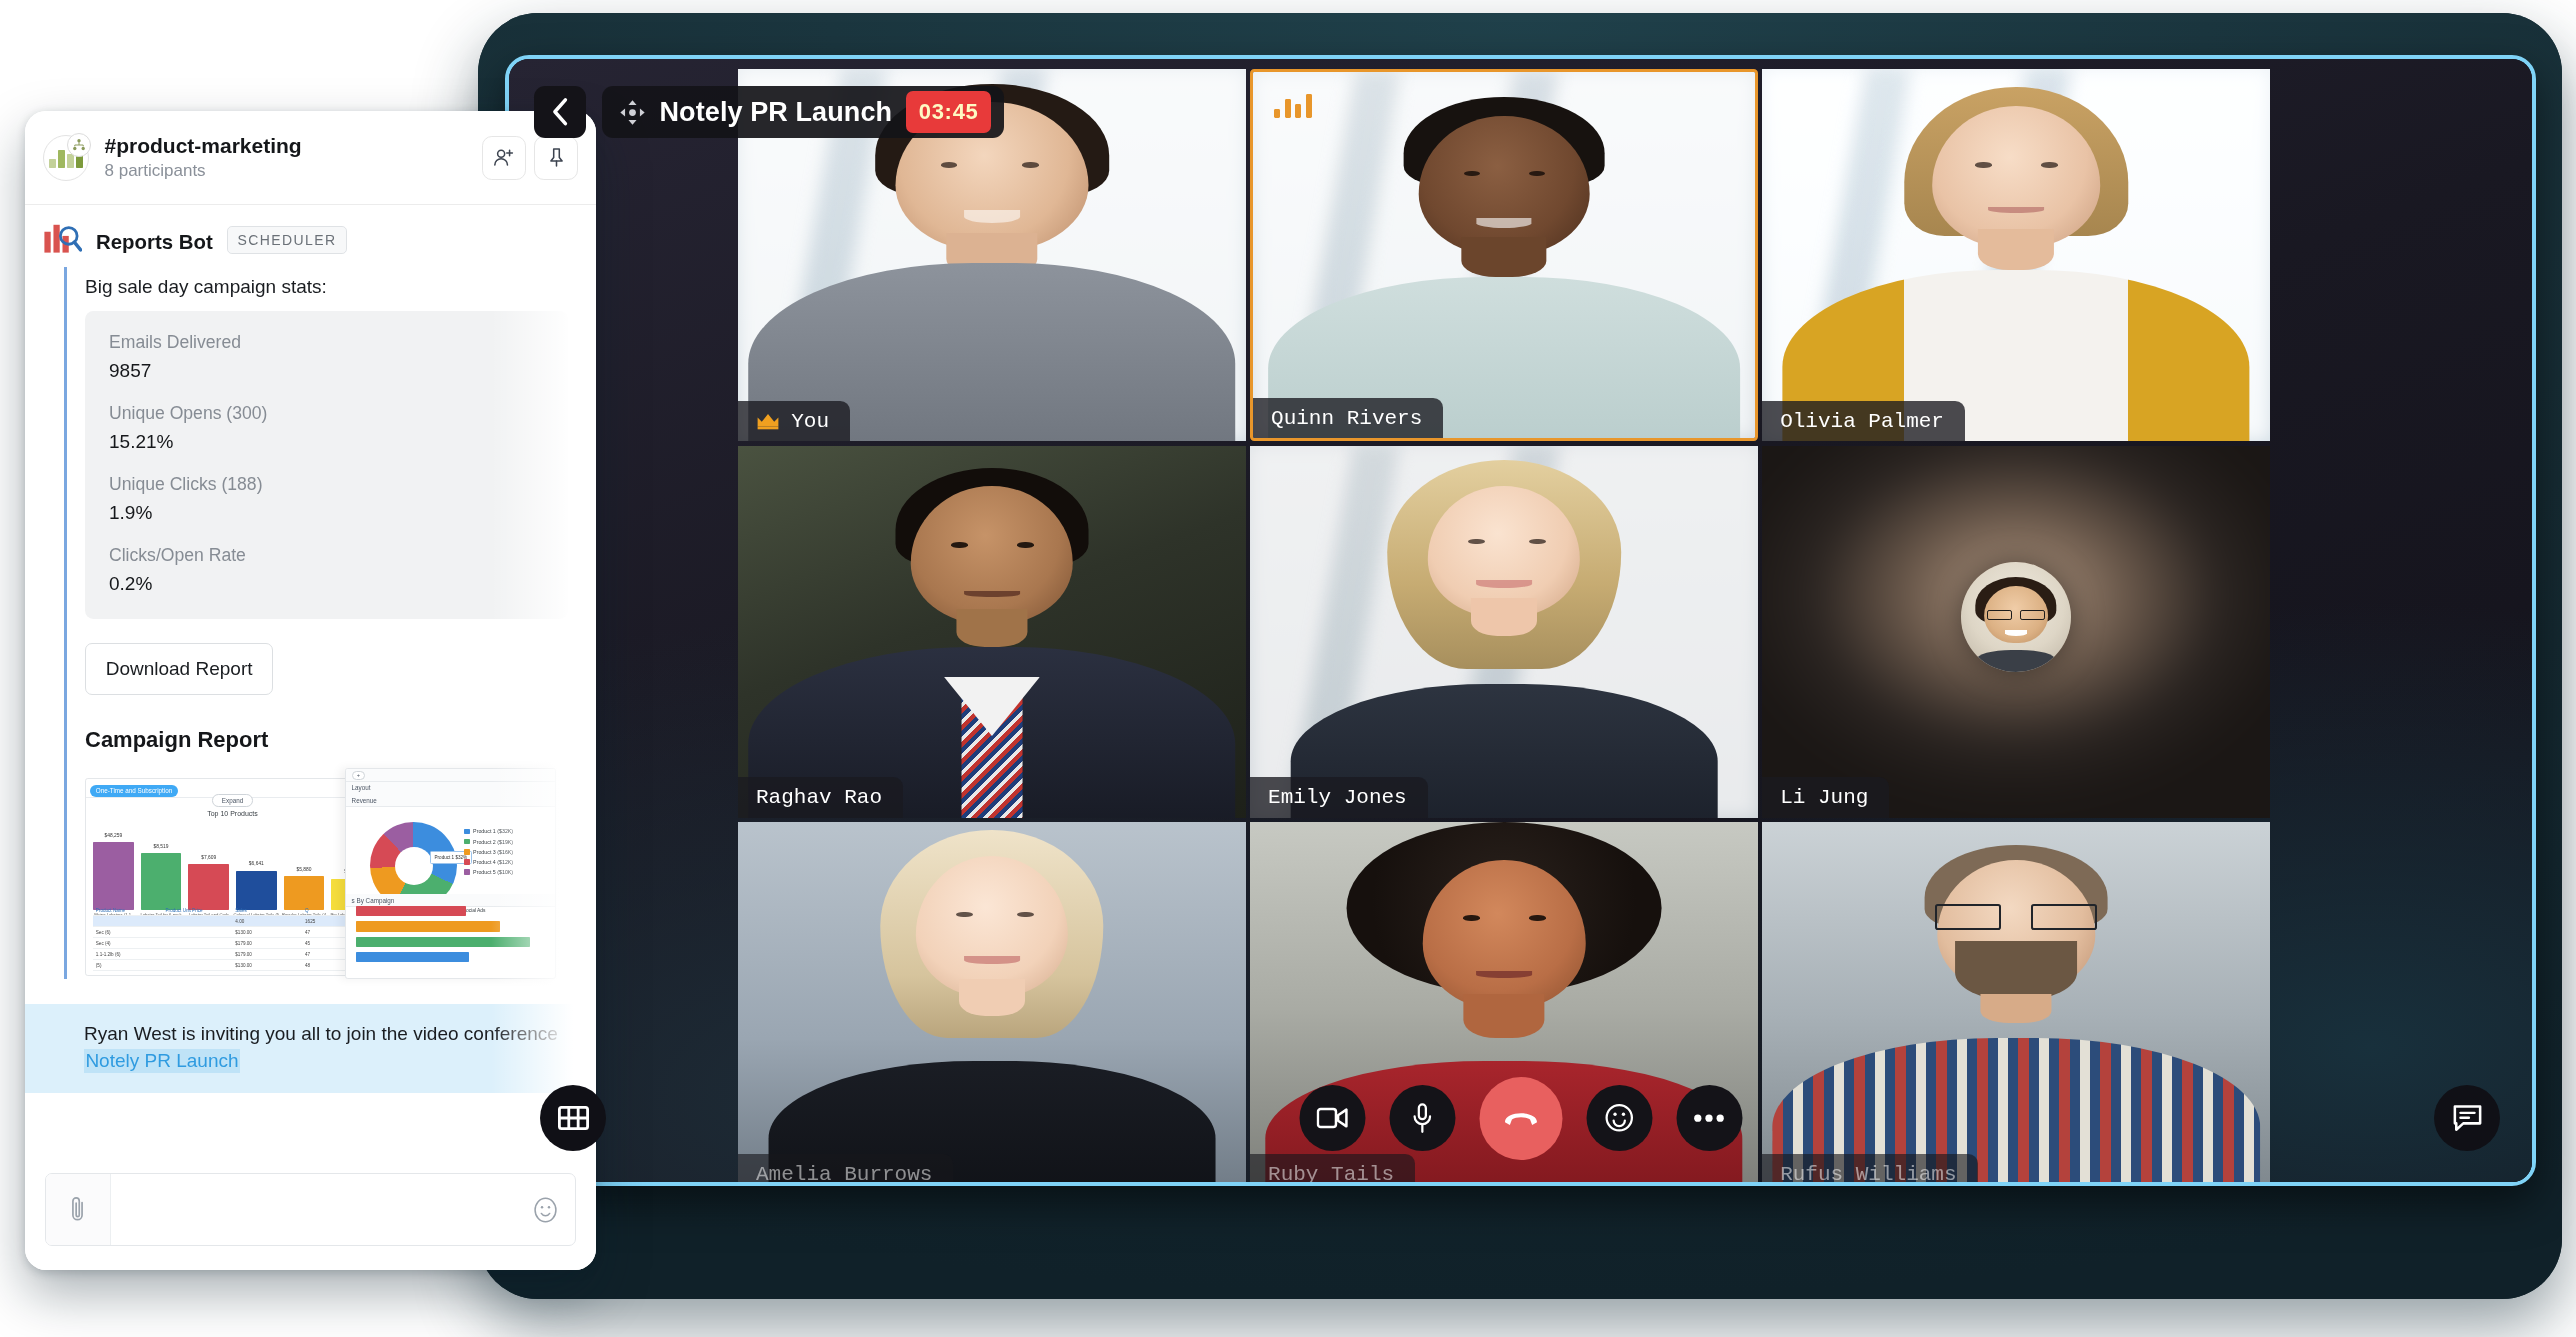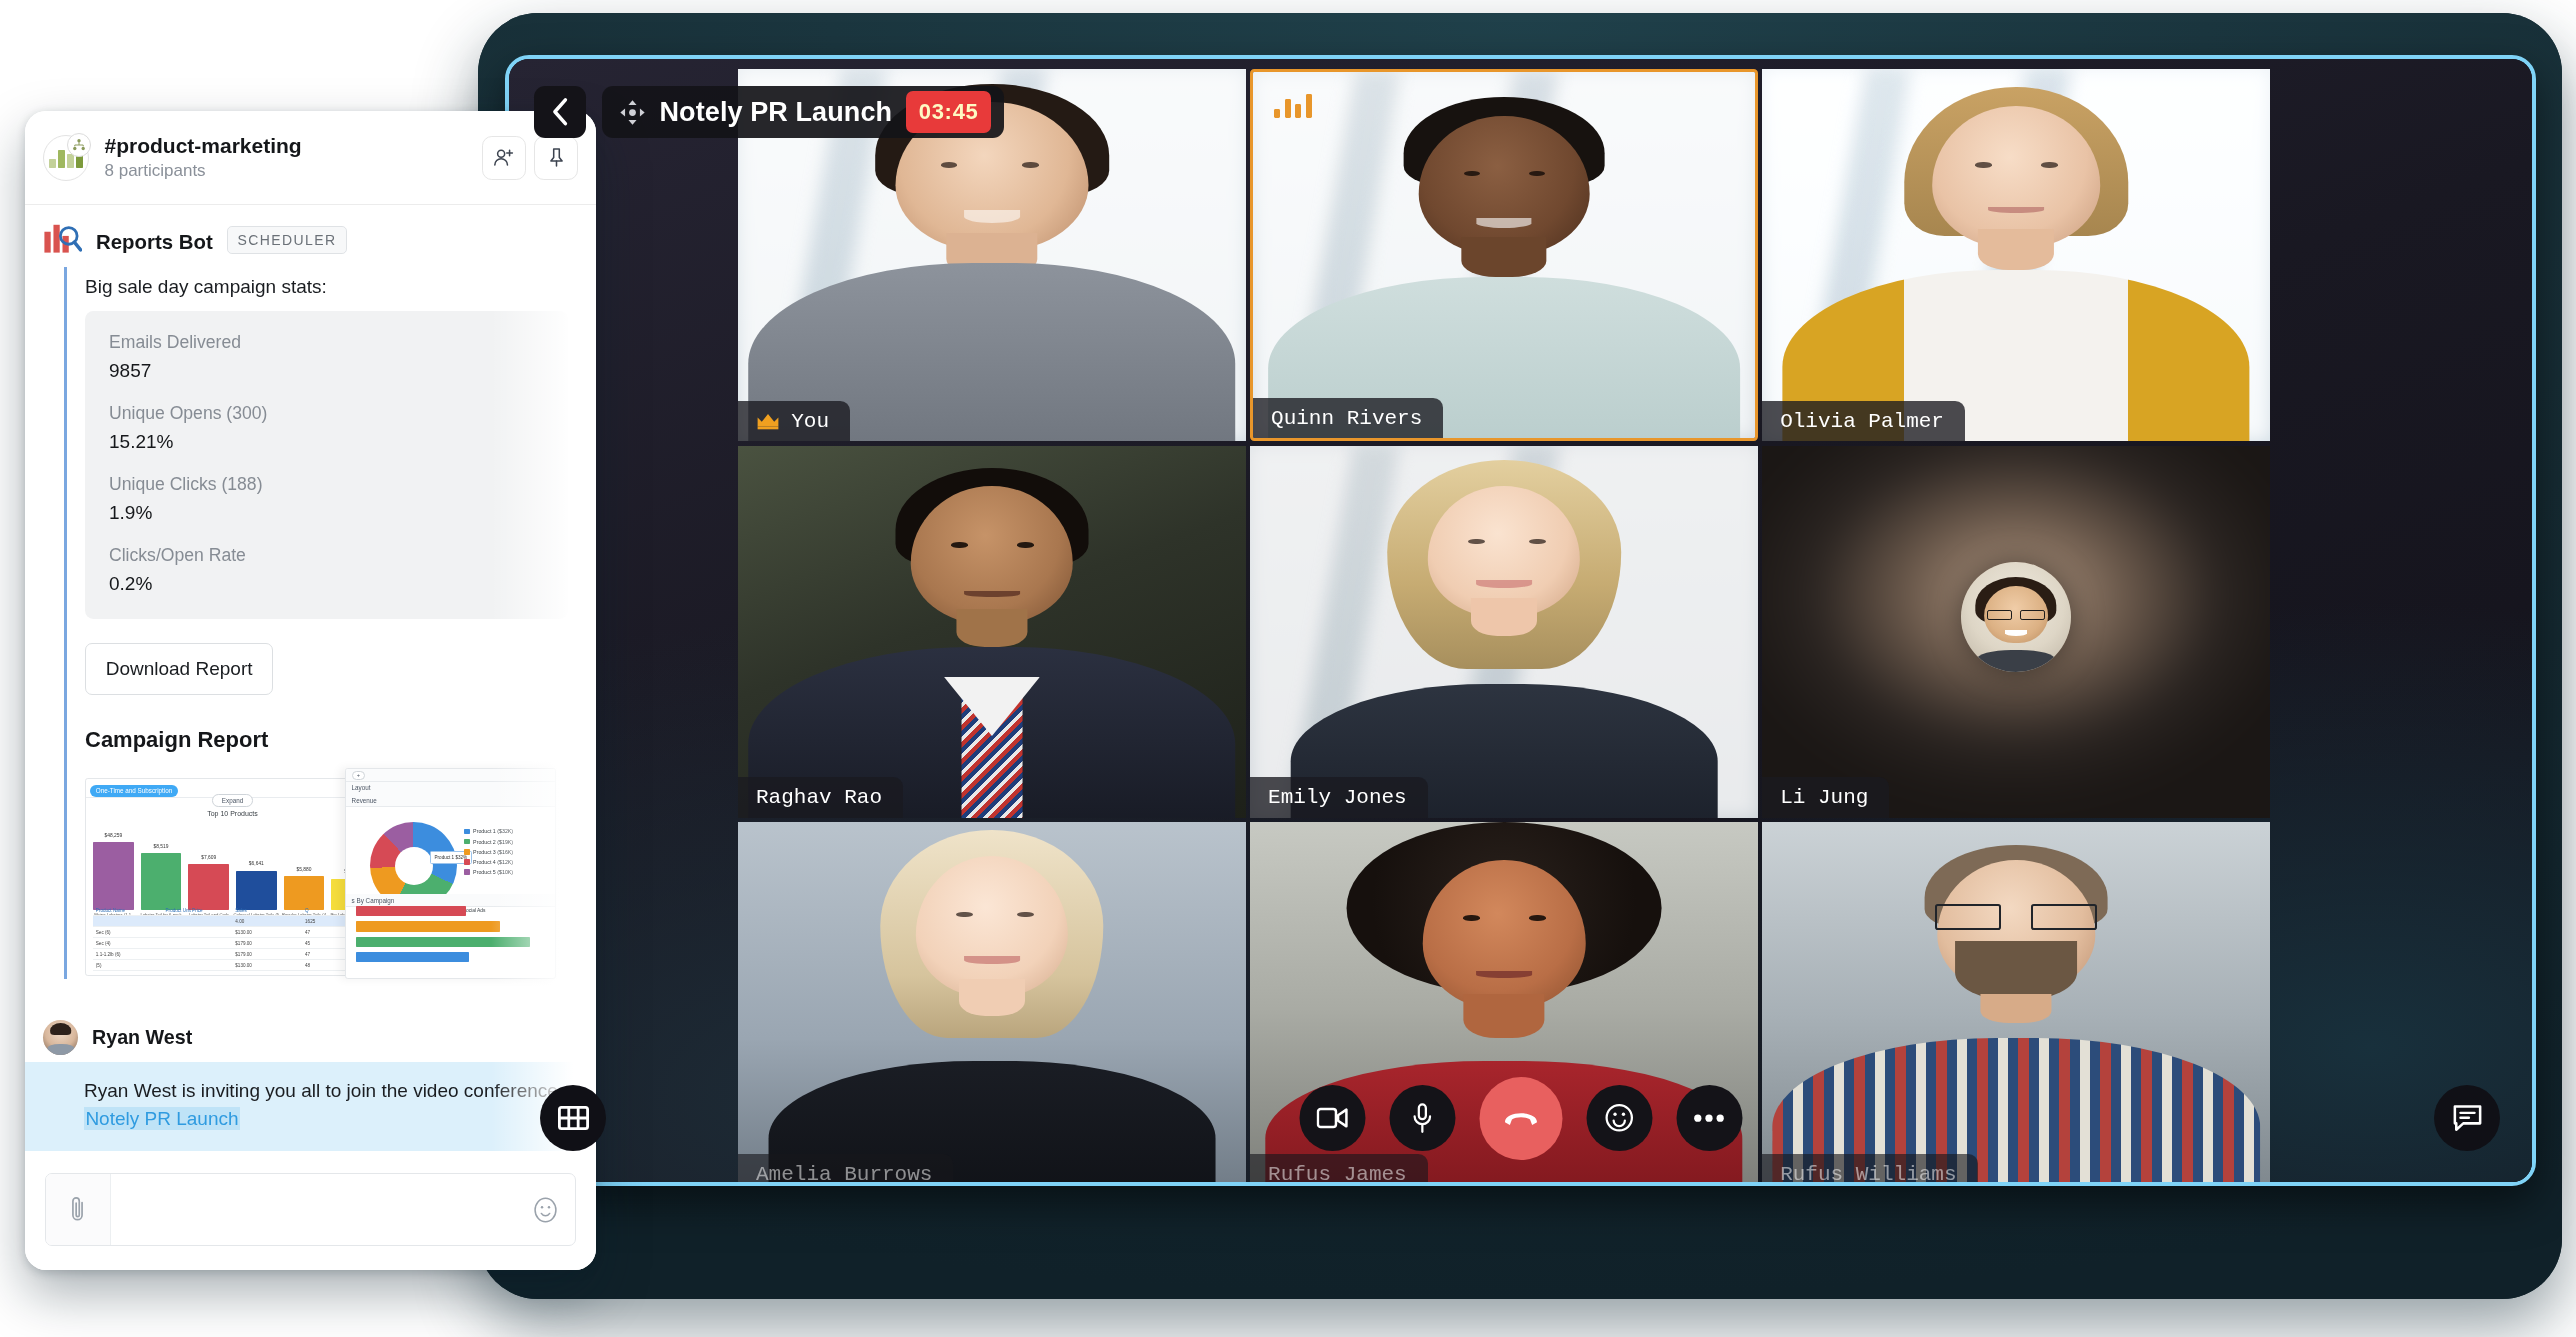--- a/index.html
+++ b/index.html
@@ -464,21 +464,21 @@
         <div class="person">
           <div class="hair" style="top:0%;width:62%;height:46%;background:radial-gradient(circle at 50% 46%,#2a211c 0%,#16100d 72%);border-radius:50%;"></div>
           <div class="head" style="top:10%;width:32%;height:40%;background:radial-gradient(circle at 46% 36%,#d2885c 0%,#b96e46 60%,#8b4f2e 100%);"></div>
           <div class="eye" style="left:42%;top:25%;background:rgba(20,12,8,.9)"></div>
           <div class="eye" style="left:55%;top:25%;background:rgba(20,12,8,.9)"></div>
           <div class="mouth" style="top:40%;height:1.8%;background:rgba(120,50,45,.8);"></div>
           <div class="neck" style="top:46%;width:16%;height:12%;background:#b0663f;"></div>
           <div class="body" style="bottom:-4%;width:94%;height:40%;background:linear-gradient(180deg,#a8252c 0%,#7c171d 100%);"></div>
         </div>
         <div class="name-chip dim">
-          <span>Rufus James</span>
+          <span>Ruby Tails</span>
         </div>
       </div>
 
       <div class="tile">
         <div class="ph" style="background:linear-gradient(180deg,#cbd2d6 0%,#a7b0b6 52%,#7d868c 100%);"></div>
         <div class="person">
           <div class="hair" style="top:6%;width:36%;height:22%;background:#7e6a56;"></div>
           <div class="head" style="top:10%;width:31%;height:36%;background:radial-gradient(circle at 46% 36%,#f3d9c2 0%,#e2bd9e 60%,#bd9172 100%);"></div>
           <div style="position:absolute;left:34%;top:22%;width:13%;height:7%;border:2.1px solid #20242a;border-radius:2.8px;"></div>
           <div style="position:absolute;left:53%;top:22%;width:13%;height:7%;border:2.1px solid #20242a;border-radius:2.8px;"></div>
@@ -779,27 +779,20 @@
               <div class="hb" style="width:76%;background:#EE9A20"></div>
               <div class="hb" style="width:92%;background:#4CAF6E"></div>
               <div class="hb" style="width:60%;background:#3C8DDE"></div>
             </div>
           </div>
         </div>
       </div>
 
       <div style="height:25px"></div>
 
-      <div class="invite-row">
-        <span class="inv-avatar">
-          <span style="position:absolute;left:50%;top:10%;transform:translateX(-50%);width:62%;height:34%;border-radius:50% 50% 20% 20%/64% 64% 26% 26%;background:#2e211a;"></span>
-          <span style="position:absolute;left:50%;bottom:0;transform:translateX(-50%);width:78%;height:30%;border-radius:44% 44% 0 0;background:#8e99a6;"></span>
-        </span>
-        <span class="inv-name">Ryan West</span>
-      </div>
       <div class="invite-bubble">
         <span>Ryan West is inviting you all to join the video conference </span><span class="invite-link">Notely PR Launch</span>
       </div>
 
       <div class="fade-right"></div>
     </div>
 
     <div class="composer-wrap">
       <div class="composer">
         <div class="comp-left">

